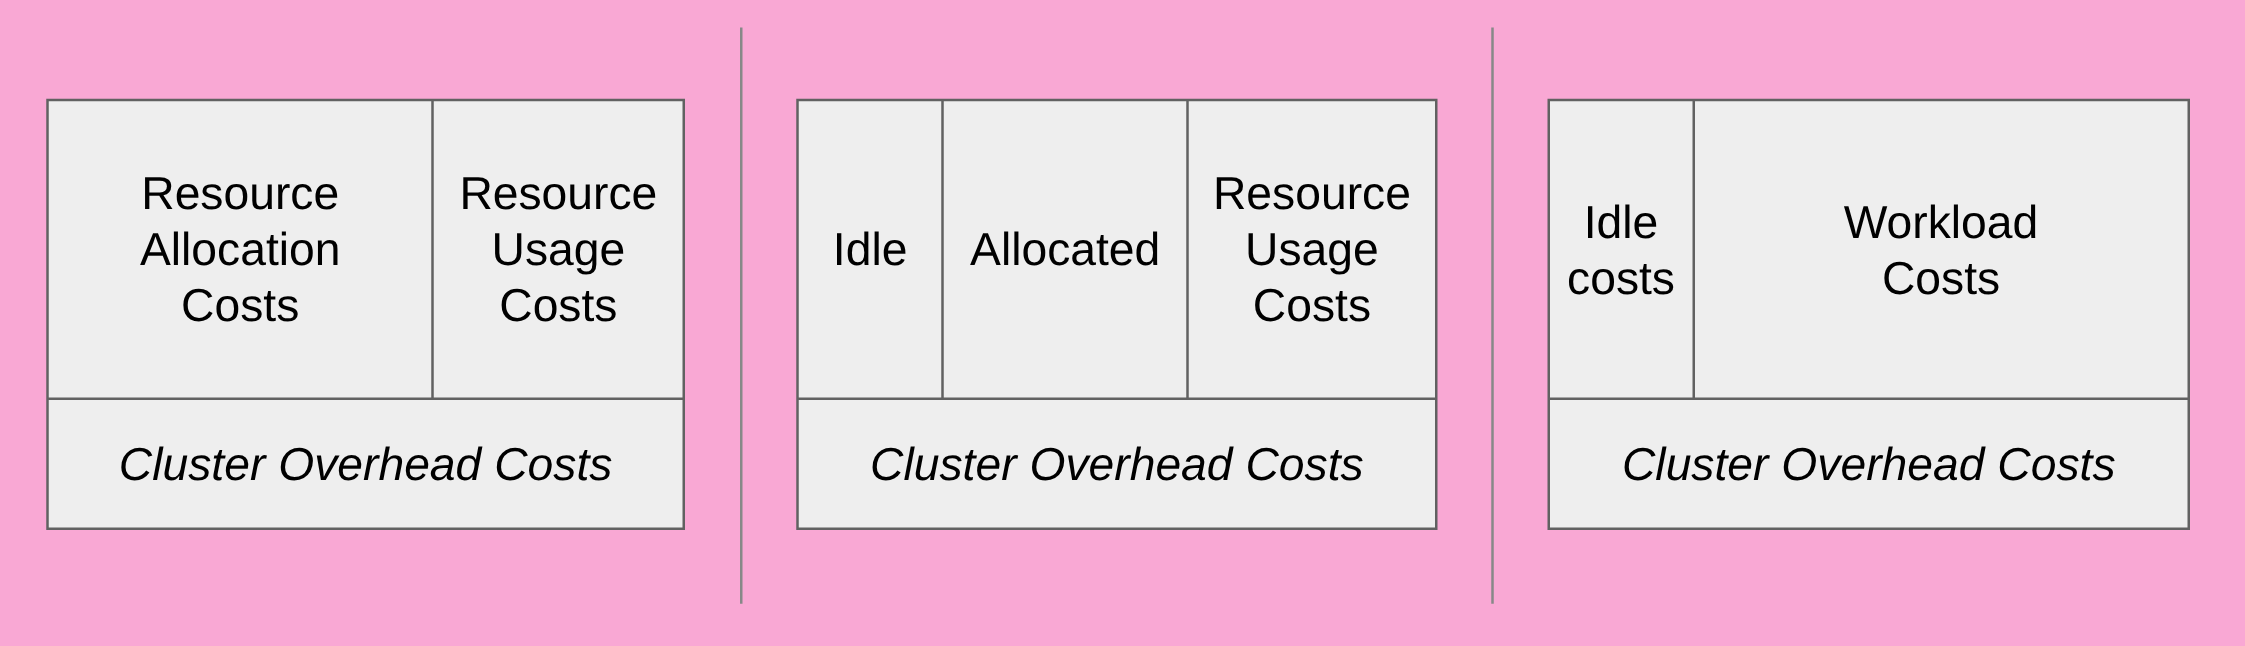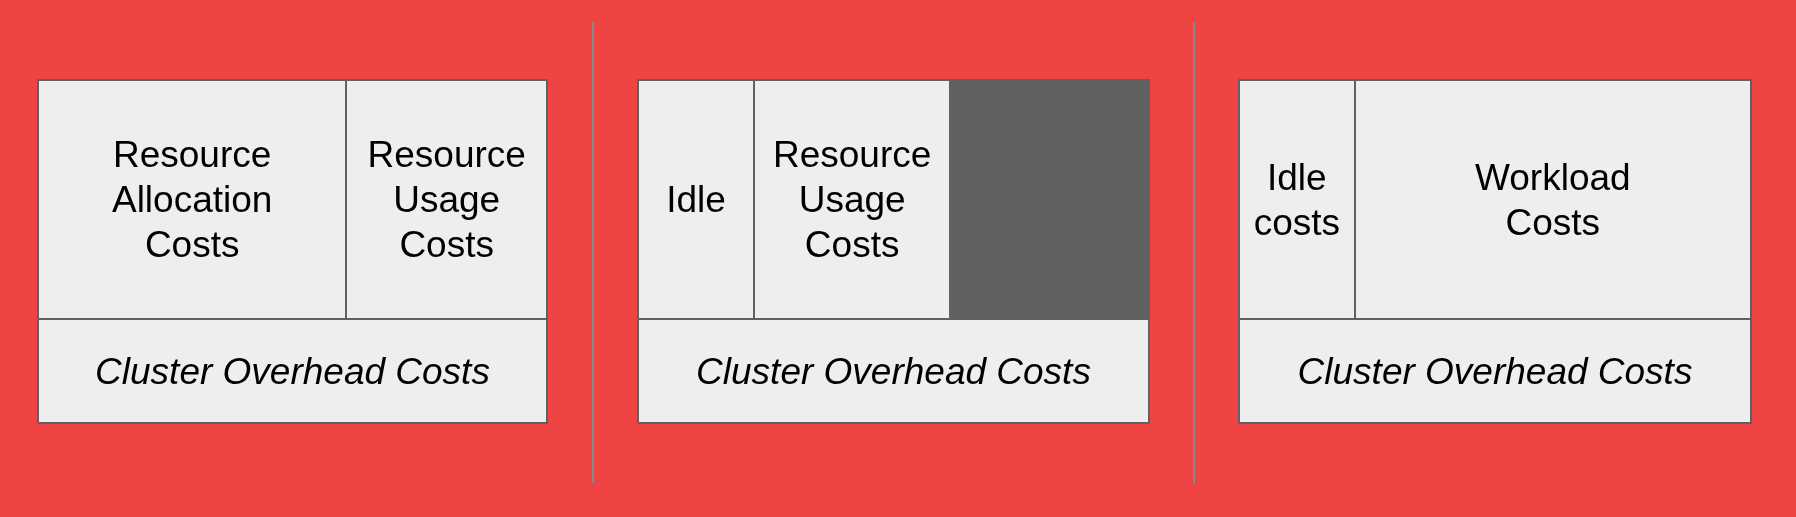--- a/index.html
+++ b/index.html
@@ -5,21 +5,21 @@
   html, body {
     margin: 0;
     padding: 0;
     background: #ffffff;
     font-family: "Liberation Sans", sans-serif;
   }
   #stage {
     position: relative;
     width: 1796px;
     height: 517px;
-    background: #ef4444;
+    background: #f9a8d4;
     overflow: hidden;
   }
   .panel {
     position: absolute;
     top: 79px;
     height: 345px;
     display: grid;
     grid-template-rows: 236fr 101fr;
     gap: 2px;
     padding: 2px;
@@ -75,20 +75,23 @@
     </div>
   </div>
 
   <div class="separator separator-1"></div>
 
   <div class="panel panel-2">
     <div class="cell">
       <span class="cell-label">Idle</span>
     </div>
     <div class="cell">
+      <span class="cell-label">Allocated</span>
+    </div>
+    <div class="cell">
       <span class="cell-label">Resource
 Usage
 Costs</span>
     </div>
     <div class="cell cell-bottom">
       <span class="cell-label">Cluster Overhead Costs</span>
     </div>
   </div>
 
   <div class="separator separator-2"></div>

